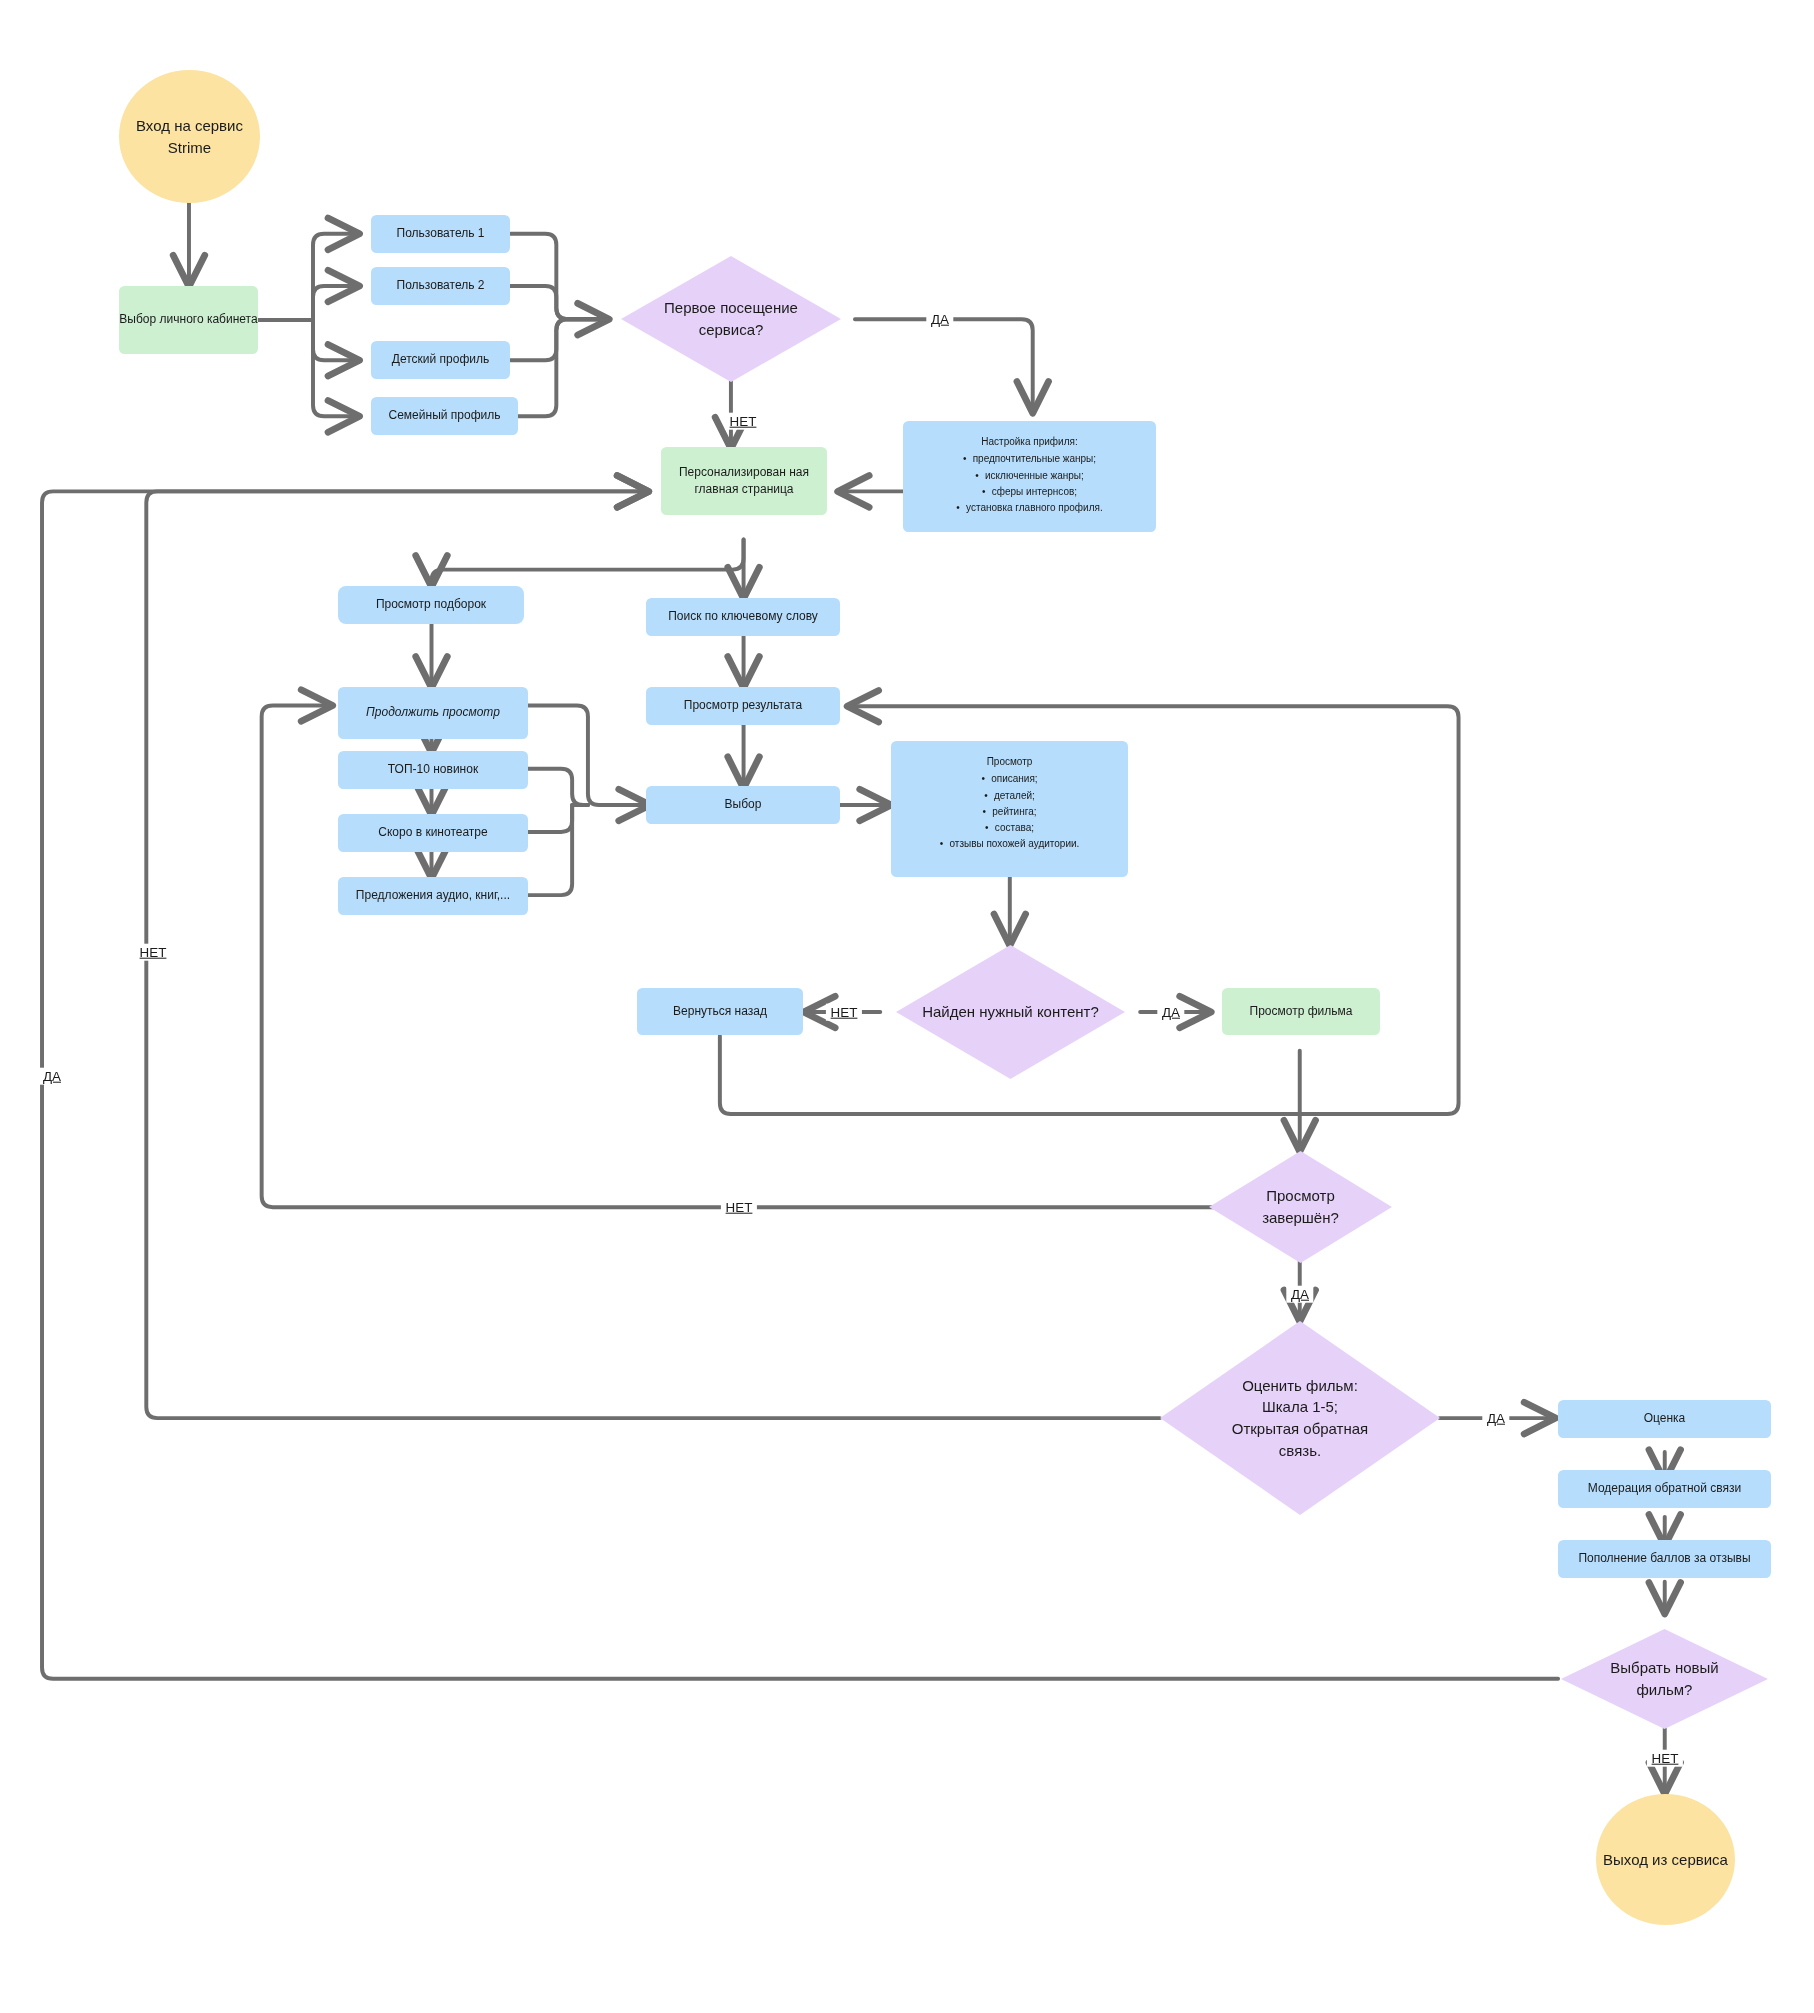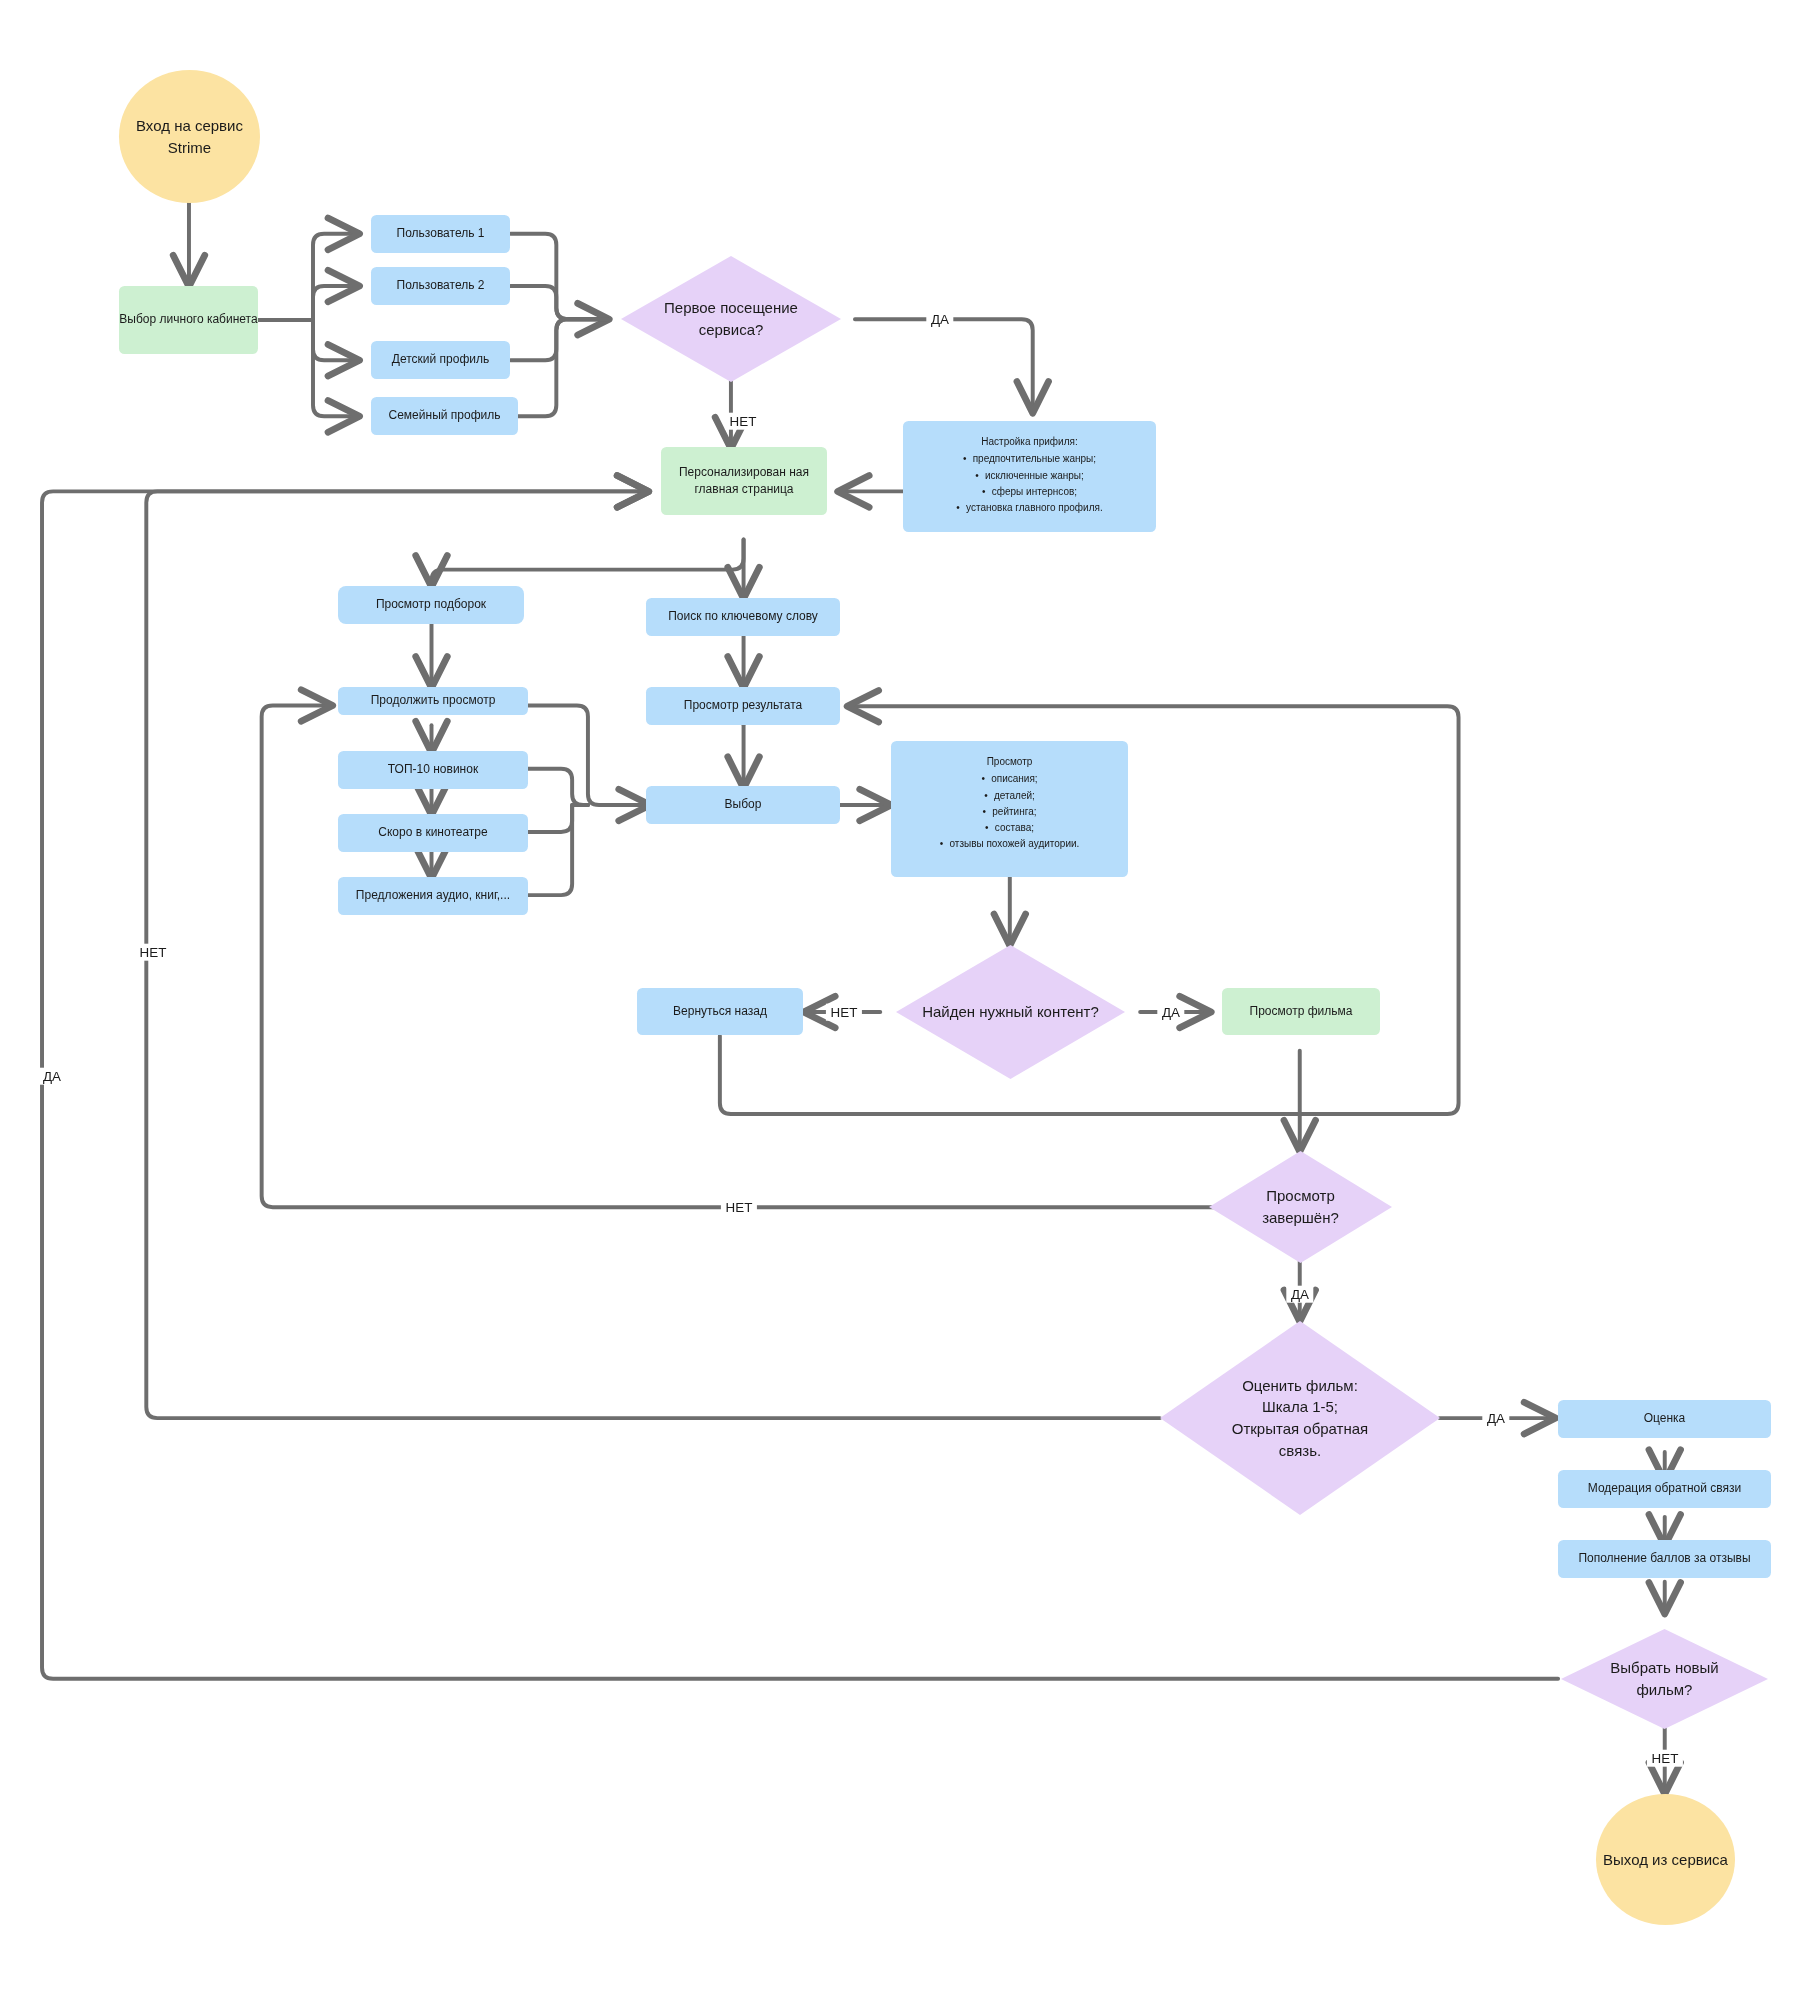--- a/index.html
+++ b/index.html
@@ -16,21 +16,21 @@
   .diamond{font-size:15px;}
   .diamond .dshape{position:absolute;left:0;top:0;width:100%;height:100%;
         background:#e6d2f8;clip-path:polygon(50% 0,100% 50%,50% 100%,0 50%);}
   .diamond .dlabel{position:relative;z-index:2;width:78%;}
   .detail{font-size:10px;line-height:1.62;display:block;padding:12.6px 11px 11px;}
   .detail .dtitle{display:block;text-align:center;margin-bottom:1.6px;}
   .detail ul{margin:0;padding:0;list-style:none;}
   .detail li{text-align:center;}
   .detail li::before{content:"\2022";margin-right:6.3px;}
   .elabel{position:absolute;font-size:13.4px;color:#1b1b1b;background:#ffffff;
-          padding:0.8px 4.7px;transform:translate(-50%,-50%);white-space:nowrap;}
+          padding:0.8px 4.7px;transform:translate(-50%,-50%);white-space:nowrap;text-decoration:underline;}
 </style>
 </head>
 <body>
 
 <div id="canvas">
 
   <svg id="edges" viewBox="0 0 2297 2548" xmlns="http://www.w3.org/2000/svg">
     <defs>
       <marker id="ah" markerWidth="11" markerHeight="11" refX="8.4" refY="5" orient="auto" markerUnits="strokeWidth">
         <path d="M1,1 L9,5 L1,9" fill="none" stroke="#6e6e6e" stroke-width="1.7" stroke-linecap="round" stroke-linejoin="round"></path>
@@ -137,21 +137,21 @@
       <li>установка главного профиля.</li>
     </ul>
   </div>
 
   <div class="node box green" style="left:661px;top:447px;width:166px;height:68px;">Персонализирован ная главная страница</div>
 
   <div class="node box blue" style="left:338px;top:586px;width:186px;height:38px;border-radius:8px;">Просмотр подборок</div>
 
   <div class="node box blue" style="left:646px;top:598px;width:194px;height:38px;">Поиск по ключевому слову</div>
 
-  <div class="node box blue" style="left:338px;top:687px;width:190px;height:28px;">Продолжить просмотр</div>
+  <div class="node box blue" style="left:338px;top:687px;width:190px;height:52px;font-style:italic;">Продолжить просмотр</div>
 
   <div class="node box blue" style="left:338px;top:751px;width:190px;height:38px;">ТОП-10 новинок</div>
 
   <div class="node box blue" style="left:338px;top:814px;width:190px;height:38px;">Скоро в кинотеатре</div>
 
   <div class="node box blue" style="left:338px;top:877px;width:190px;height:38px;">Предложения аудио, книг,...</div>
 
   <div class="node box blue" style="left:646px;top:687px;width:194px;height:38px;">Просмотр результата</div>
 
   <div class="node box blue" style="left:646px;top:786px;width:194px;height:38px;">Выбор</div>

